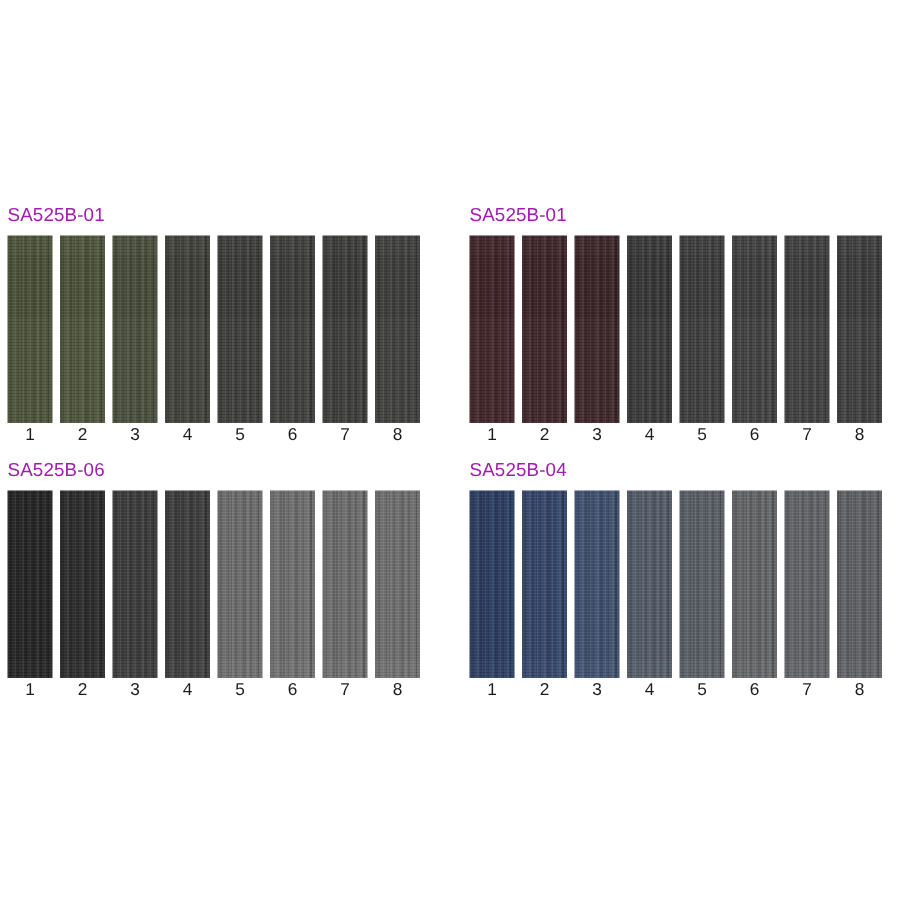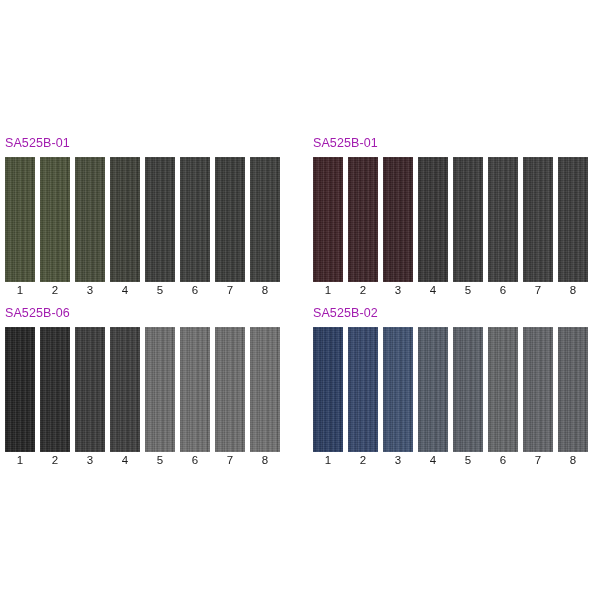--- a/index.html
+++ b/index.html
@@ -231,21 +231,21 @@
           <div class="swatch-num">7</div>
         </div>
         <div class="swatch-cell">
           <div class="swatch" style="background-color: rgb(112, 112, 112);"></div>
           <div class="swatch-num">8</div>
         </div>
       </div>
     </div>
 
     <div class="panel">
-      <div class="panel-title">SA525B-02</div>
+      <div class="panel-title">SA525B-04</div>
       <div class="swatch-row">
         <div class="swatch-cell">
           <div class="swatch" style="background-color: rgb(43, 61, 97);"></div>
           <div class="swatch-num">1</div>
         </div>
         <div class="swatch-cell">
           <div class="swatch" style="background-color: rgb(53, 70, 106);"></div>
           <div class="swatch-num">2</div>
         </div>
         <div class="swatch-cell">

